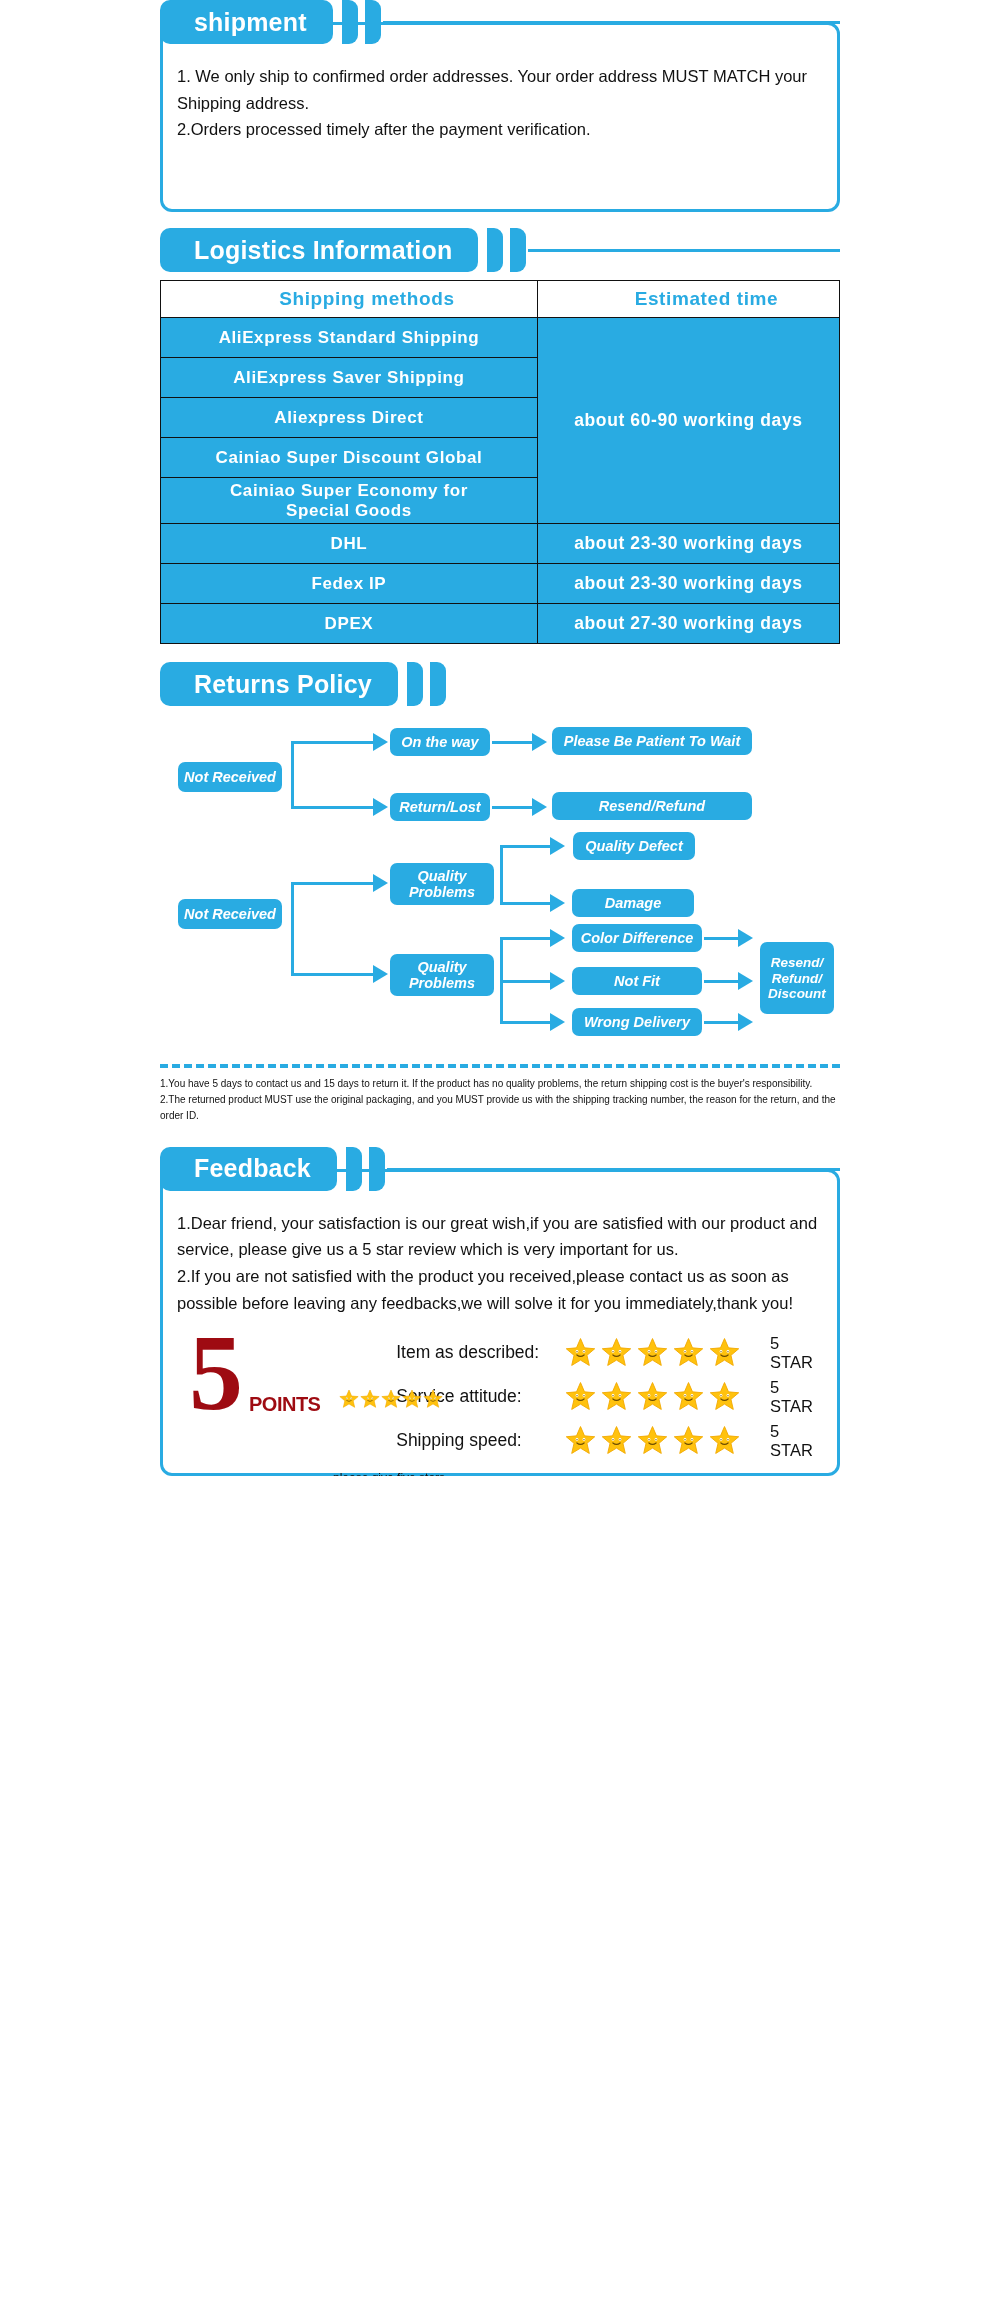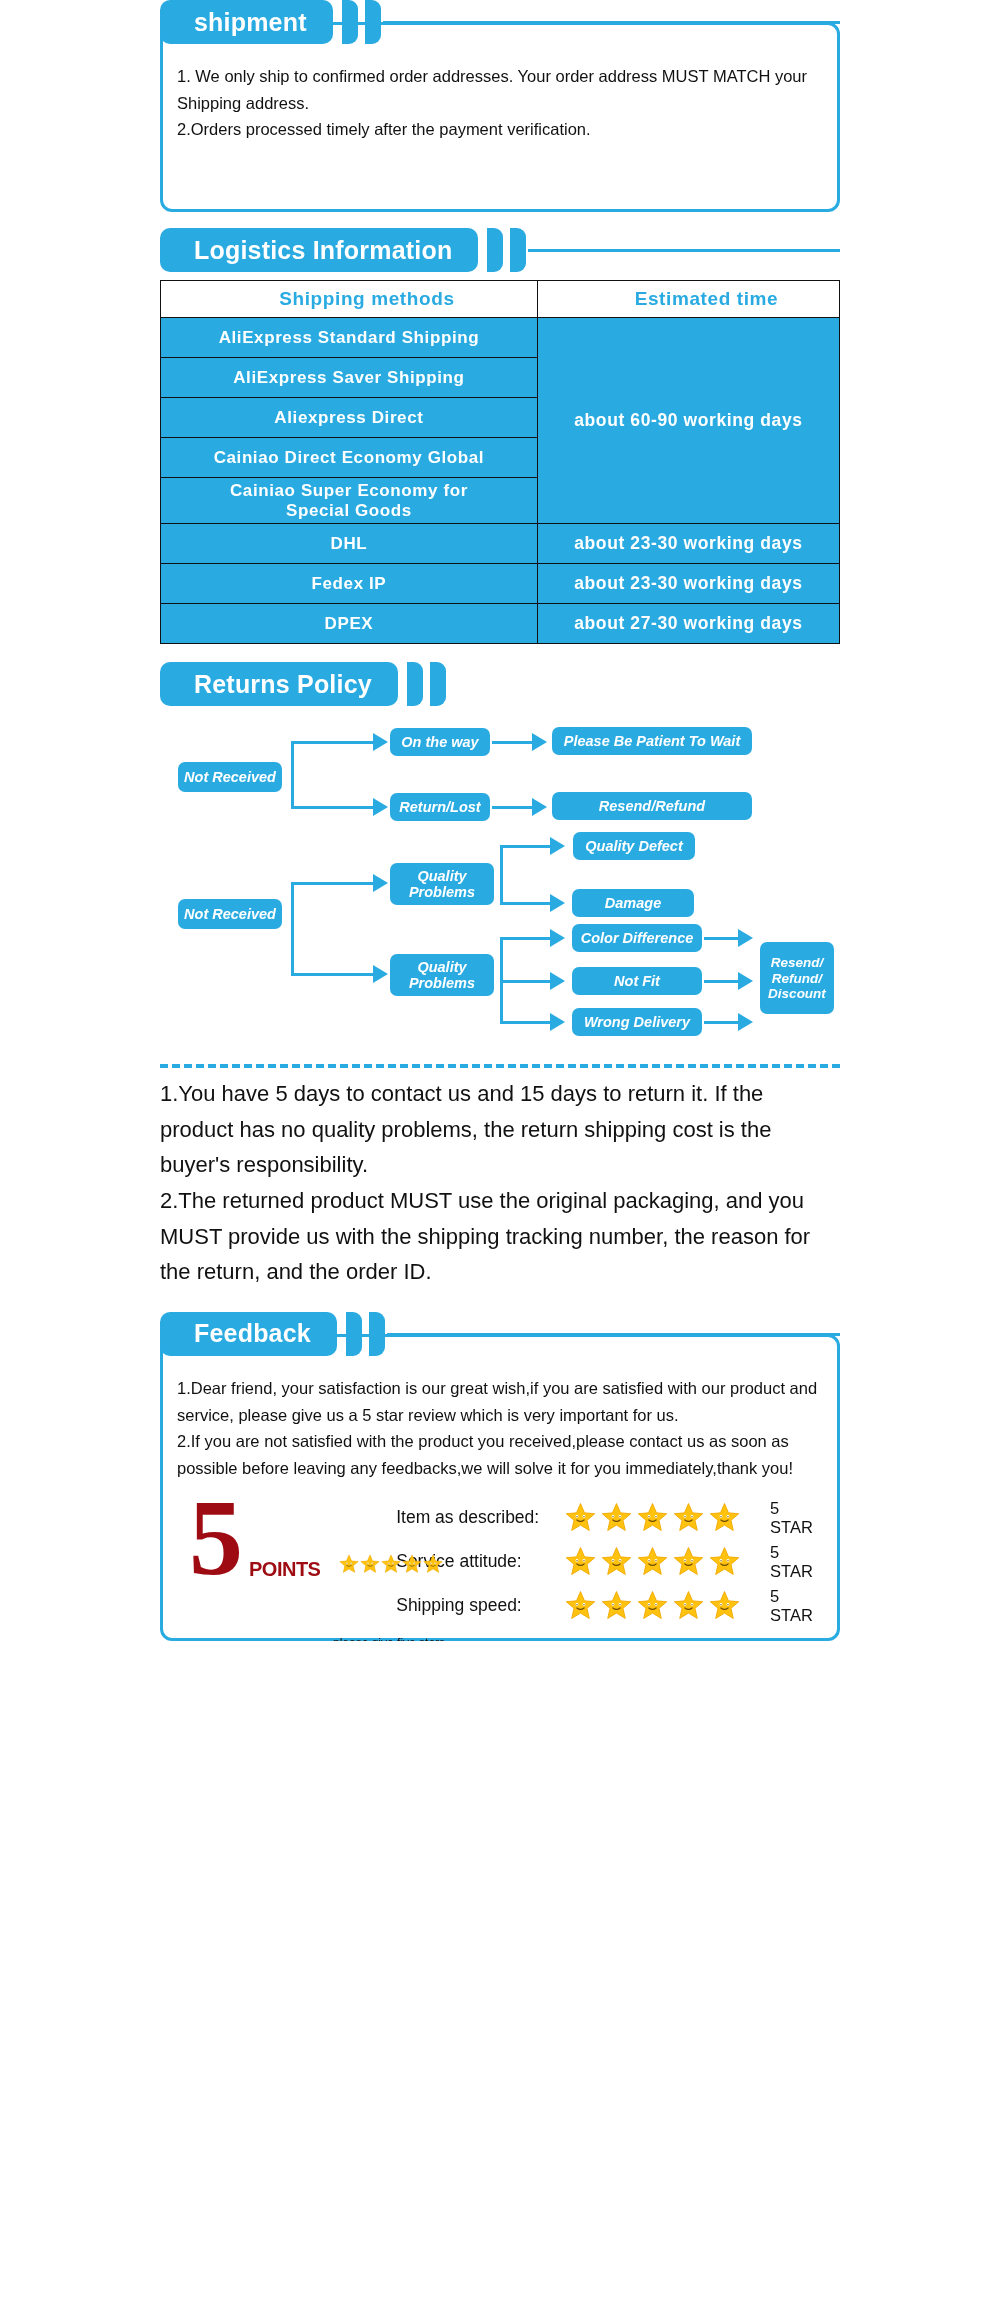--- a/index.html
+++ b/index.html
@@ -248,21 +248,21 @@
         <td>AliExpress  Standard  Shipping</td>
         <td class="est" rowspan="5">about  60-90  working  days</td>
       </tr>
       <tr>
         <td>AliExpress  Saver  Shipping</td>
       </tr>
       <tr>
         <td>Aliexpress  Direct</td>
       </tr>
       <tr>
-        <td>Cainiao  Direct  Economy  Global</td>
+        <td>Cainiao  Super  Discount  Global</td>
       </tr>
       <tr>
         <td style="white-space:pre-line;line-height:1.15">Cainiao  Super  Economy  for
 Special  Goods</td>
       </tr>
       <tr>
         <td>DHL</td>
         <td class="est">about  23-30  working  days</td>
       </tr>
       <tr>
@@ -345,21 +345,21 @@
     <div class="arrow" style="left:578px; top:248px;"></div>
     <div class="arrow" style="left:578px; top:289px;"></div>
 
     <div class="node" style="left:600px; top:218px; width:74px; height:72px; white-space:pre-line; font-size:13.5px;">Resend/
 Refund/
 Discount</div>
   </div>
 
   <hr class="dashed">
 
-  <ul class="body-list" style="font-size:22px">
+  <ul class="body-list" style="font-size:10px">
     <li>1.You have 5 days to contact us and 15 days to return it. If the product has no quality problems, the return shipping cost is the buyer's responsibility.</li>
     <li>2.The returned product MUST use the original packaging, and you MUST provide us with the shipping tracking number, the reason for the return, and the order ID.</li>
   </ul>
 
   <div class="sec-head" style="margin-top:22px">
     <div class="ribbon">Feedback</div>
     <div class="pip"></div>
     <div class="pip p2"></div>
     <div class="head-rule"></div>
   </div>

